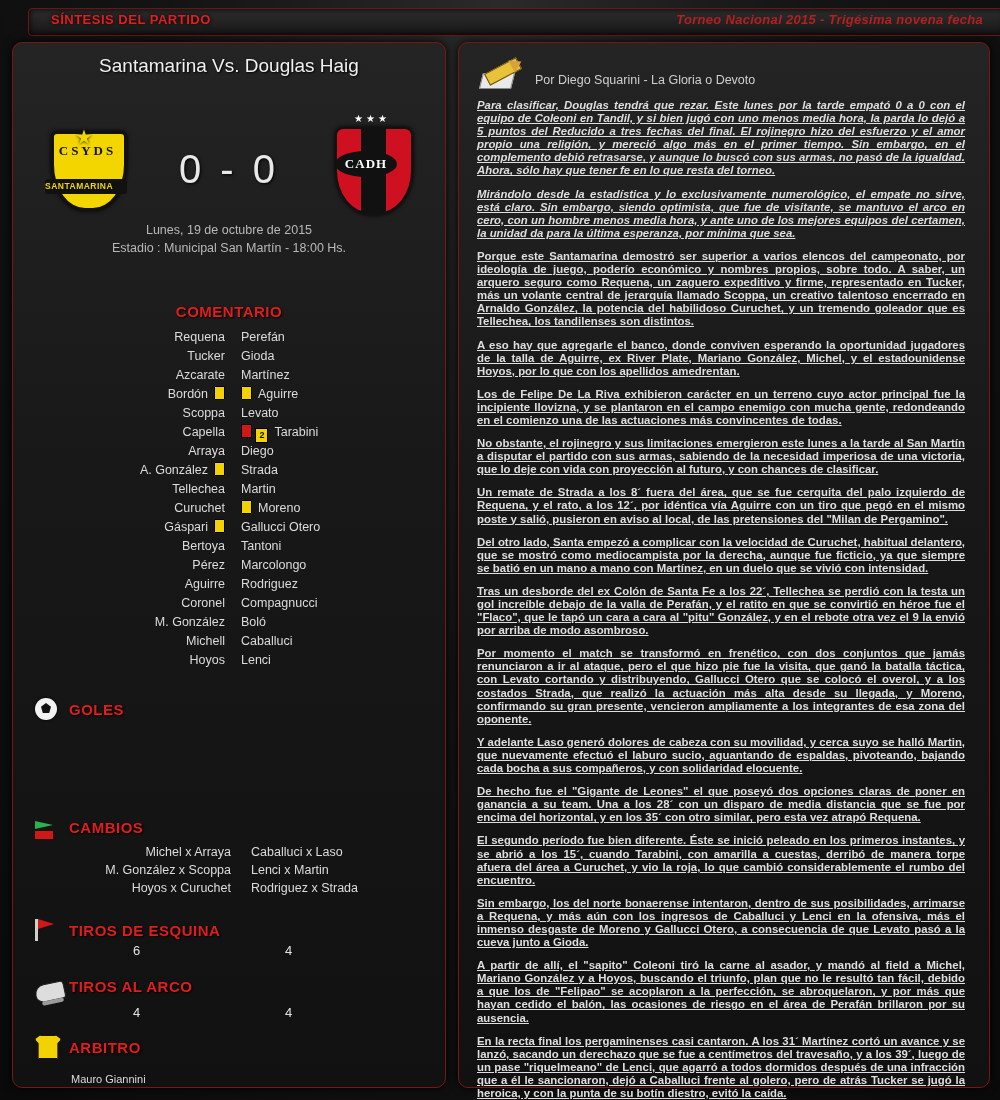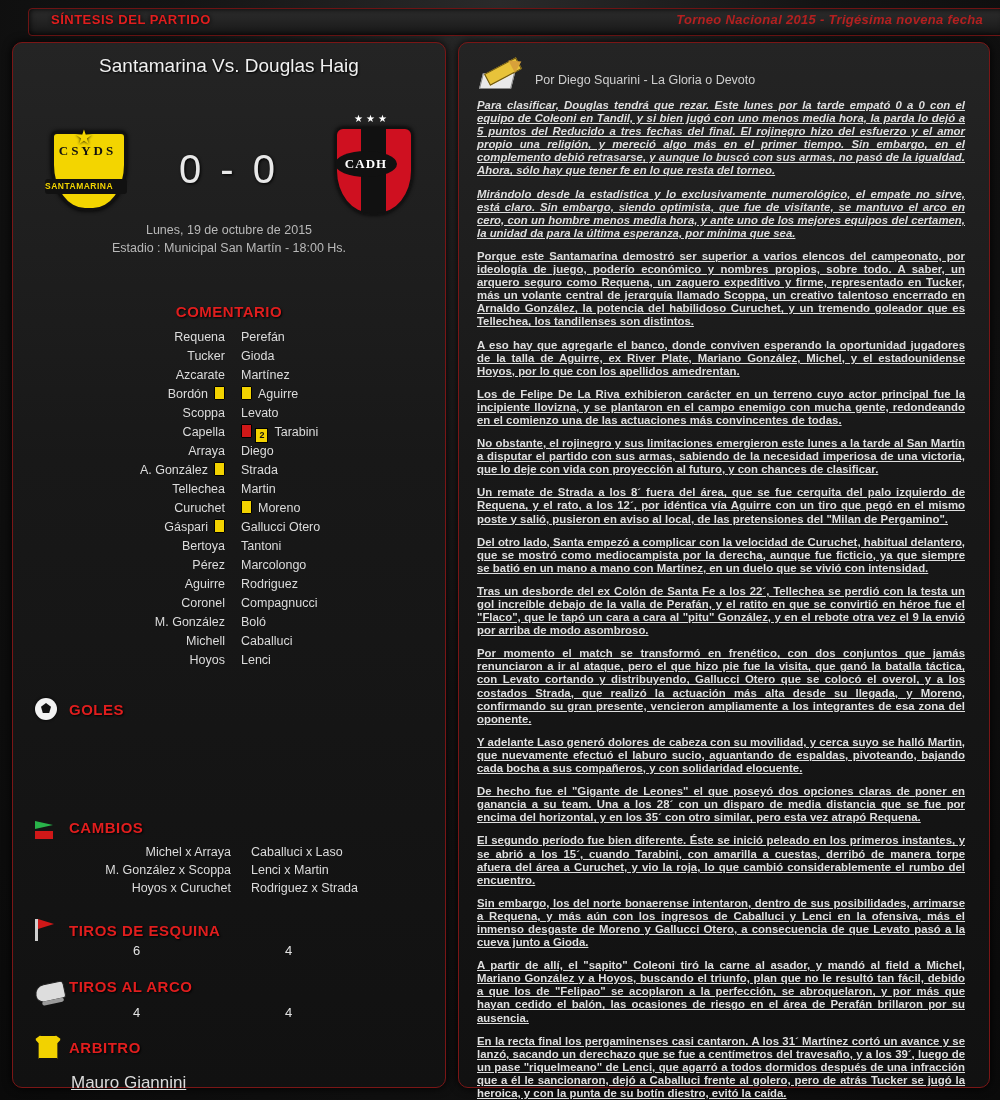--- a/index.html
+++ b/index.html
@@ -170,21 +170,21 @@
   .arrows{position:relative;width:26px;height:20px;}
   .arr{position:absolute;height:0;width:0;}
   .arr.green{left:0;top:2px;border-top:4px solid transparent;border-bottom:4px solid transparent;border-left:18px solid #29b34a;}
   .arr.red{left:0;top:12px;border-top:4px solid transparent;border-bottom:4px solid transparent;border-right:18px solid #d01818;}
 
   .stat-cols{position:absolute;font-size:13px;color:#e2e2e2;}
   .subs{position:absolute;font-size:12.5px;line-height:18px;color:#dcdcdc;}
   #subs-out{left:18px;width:200px;text-align:right;}
   #subs-in{left:238px;width:210px;text-align:left;}
 
-  .ref-name{position:absolute;left:58px;font-size:17px;color:#dcdcdc;text-decoration:underline;}
+  .ref-name{position:absolute;left:58px;font-size:11px;color:#dcdcdc;}
 
   
   .rp-head{
     position:absolute;left:74px;top:8px;color:#e01e1e;font-weight:bold;font-size:17px;
     letter-spacing:.5px;text-shadow:1px 1px 2px #000;
   }
   .rp-sub{
     position:absolute;left:76px;top:30px;color:#cfcfcf;font-size:12.5px;
   }
   .pencil{

